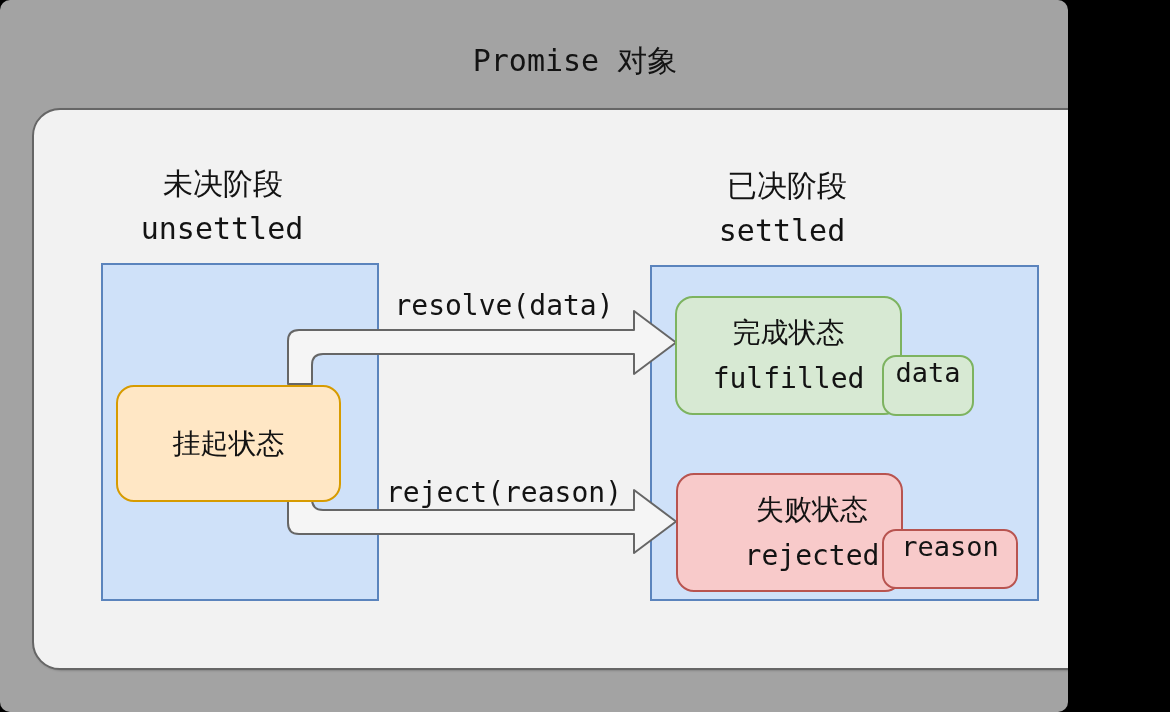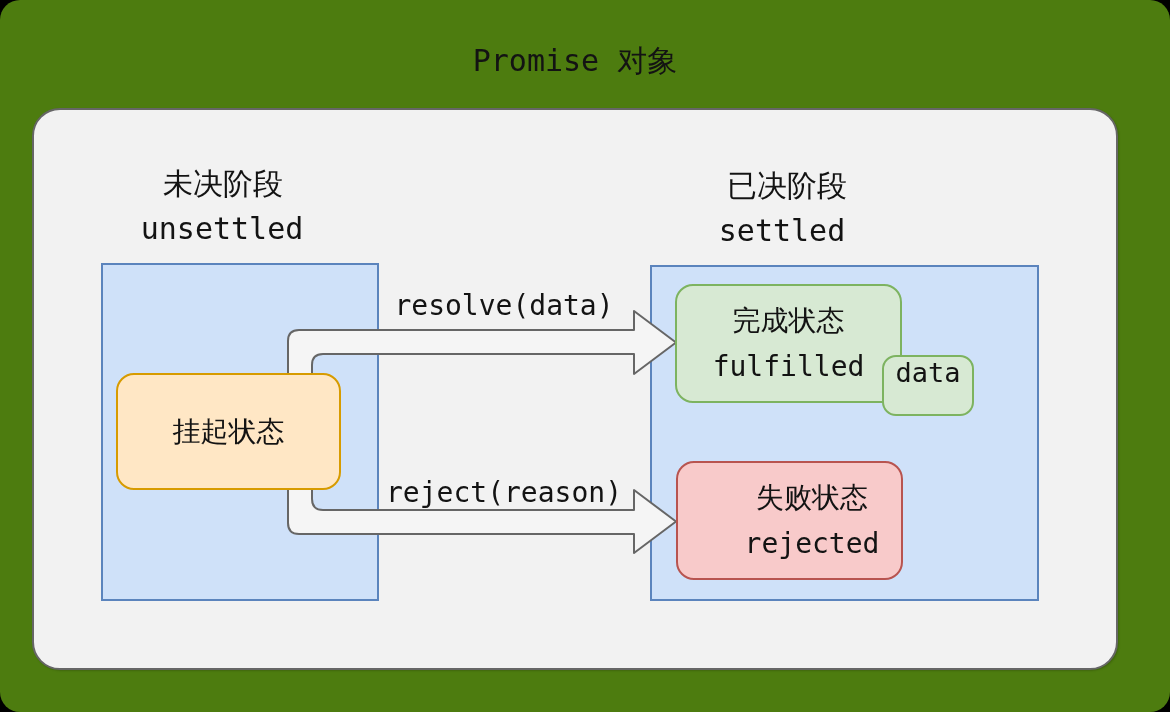--- a/index.html
+++ b/index.html
@@ -1,18 +1,18 @@
 <!DOCTYPE html>
 <html><head>
 <meta charset="utf-8">
 <style>
   html,body{margin:0;padding:0;background:#000;}
   .page{
-    position:relative;width:1170px;height:712px;background:#4d7c0f;
-    border-radius:20px;overflow:hidden;
+    position:relative;width:1068px;height:712px;background:#a3a3a3;
+    border-radius:10px;overflow:hidden;
     font-family:"DejaVu Sans Mono","Liberation Mono",monospace;
     color:#131313;
   }
   .abs{position:absolute;}
   .diagram-title{
     top:41px;left:32px;width:1086px;text-align:center;
     font-size:30px;font-weight:500;letter-spacing:0px;z-index:7;
   }
   .container-box{
     left:32px;top:108px;width:1086px;height:562px;
@@ -30,21 +30,21 @@
     font-size:30px;z-index:3;text-align:center;
   }
   .arrow-layer{left:0;top:0;width:1170px;height:712px;z-index:3;pointer-events:none;}
   .arrow-label{
     transform:translateX(-50%);white-space:nowrap;
     font-size:28px;z-index:4;
   }
   .state-box{
     border-radius:18px;box-sizing:border-box;z-index:5;
     display:flex;flex-direction:column;align-items:center;justify-content:center;
-    font-size:28px;line-height:1.62;text-align:center;
+    font-size:28px;line-height:1.62;text-align:center;margin-top:12px;
   }
   .state-box.pending{
     left:116px;top:373px;width:225px;height:117px;
     background:#ffe7c5;border:2px solid #d79b00;
   }
   .state-box.fulfilled{
     left:675px;top:284px;width:227px;height:119px;
     background:#d7e9d3;border:2px solid #7db360;
   }
   .state-box.rejected{
@@ -100,14 +100,17 @@
     <div>fulfilled</div>
   </div>
   <div class="abs payload-box data">
     <span>data</span>
   </div>
 
   <div class="abs state-box rejected">
     <div>失败状态</div>
     <div>rejected</div>
   </div>
+  <div class="abs payload-box reason">
+    <span>reason</span>
+  </div>
 
 </div>
 
 </body></html>

